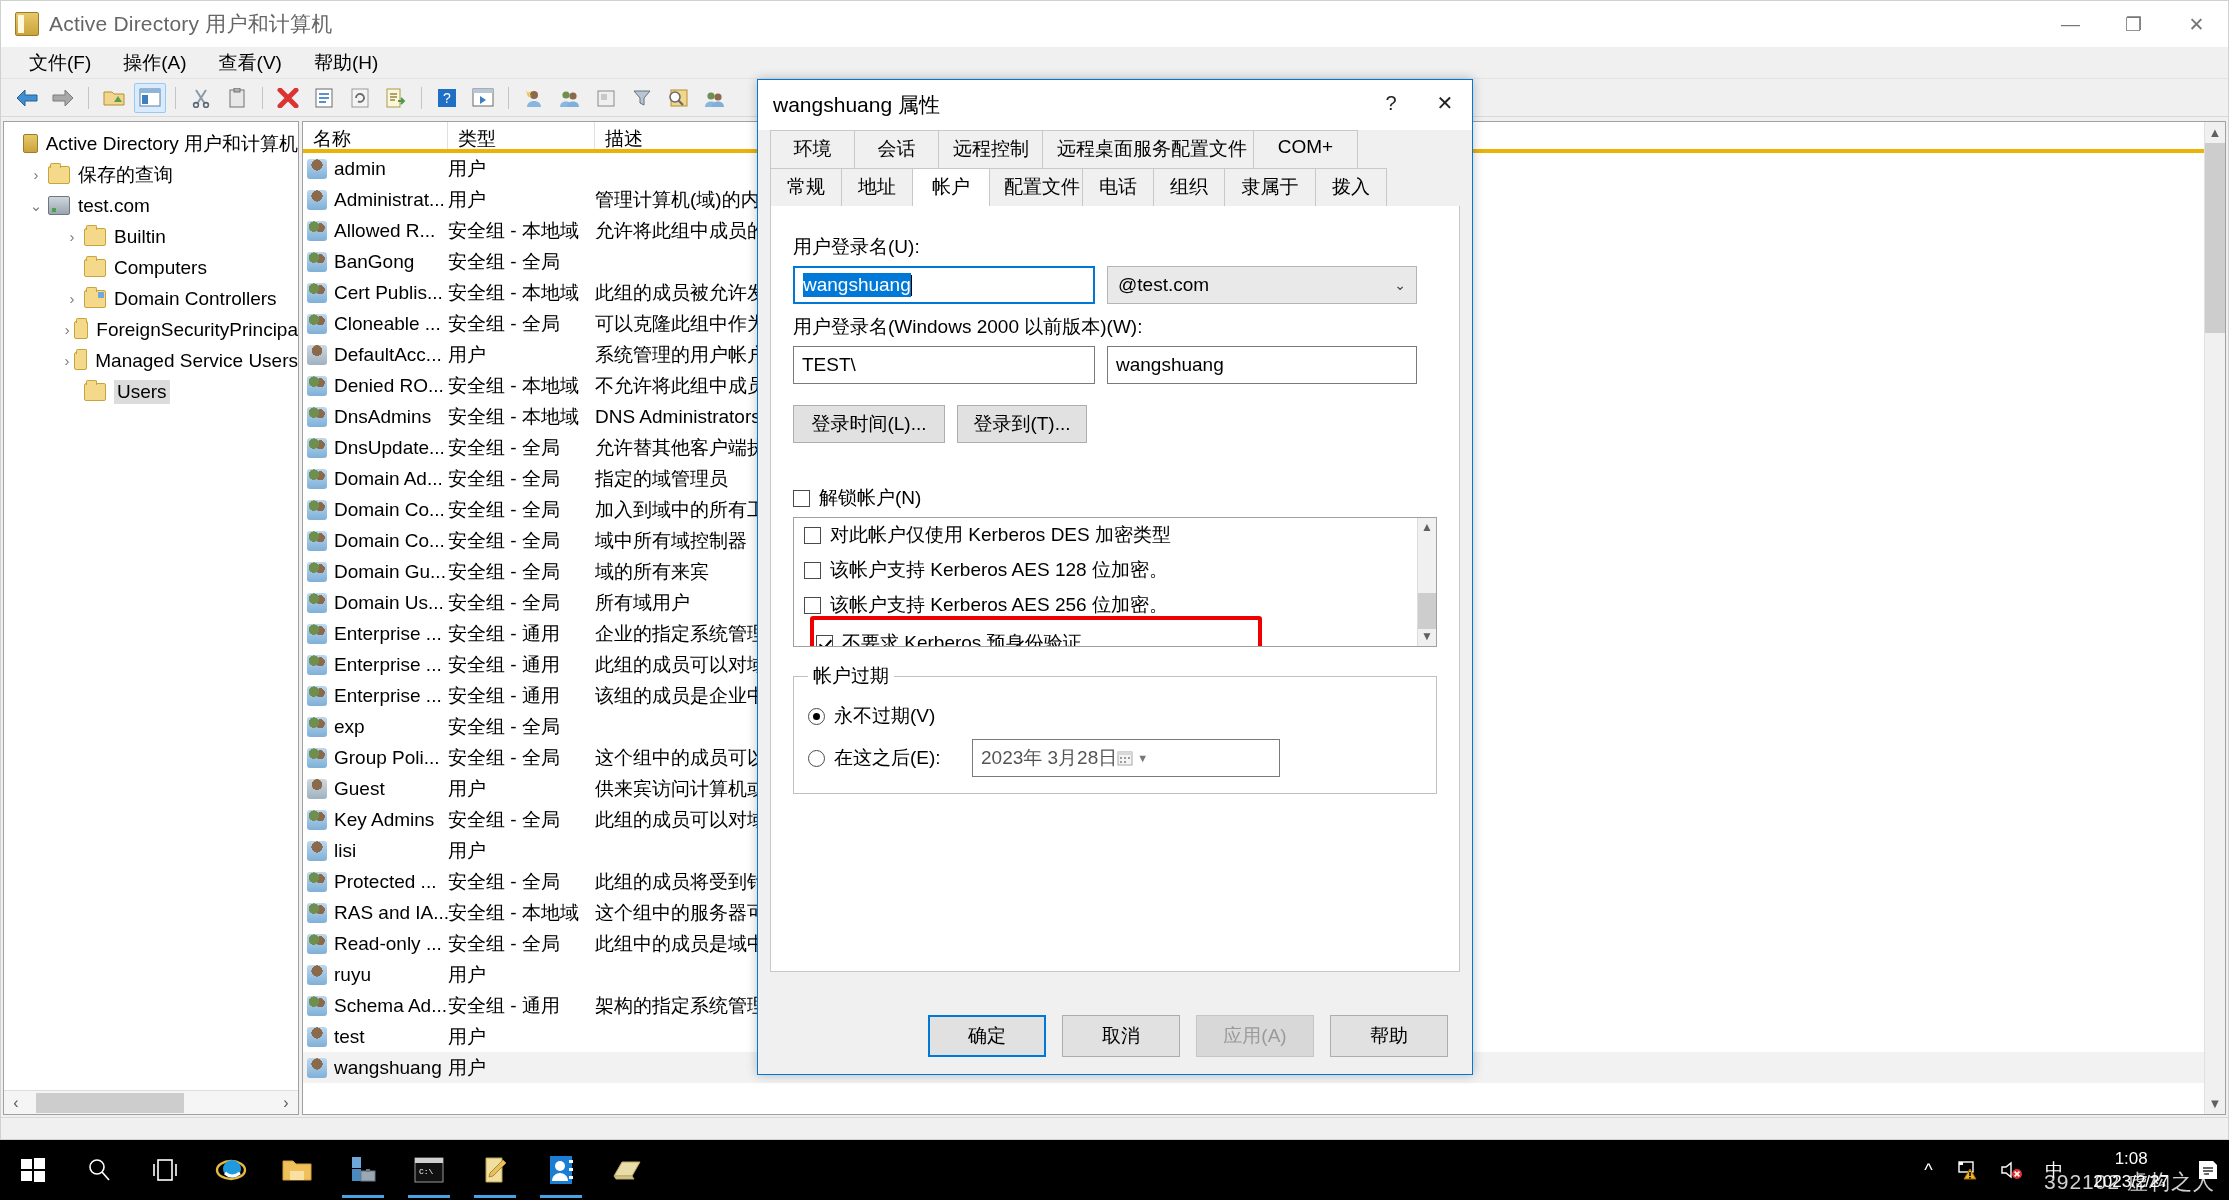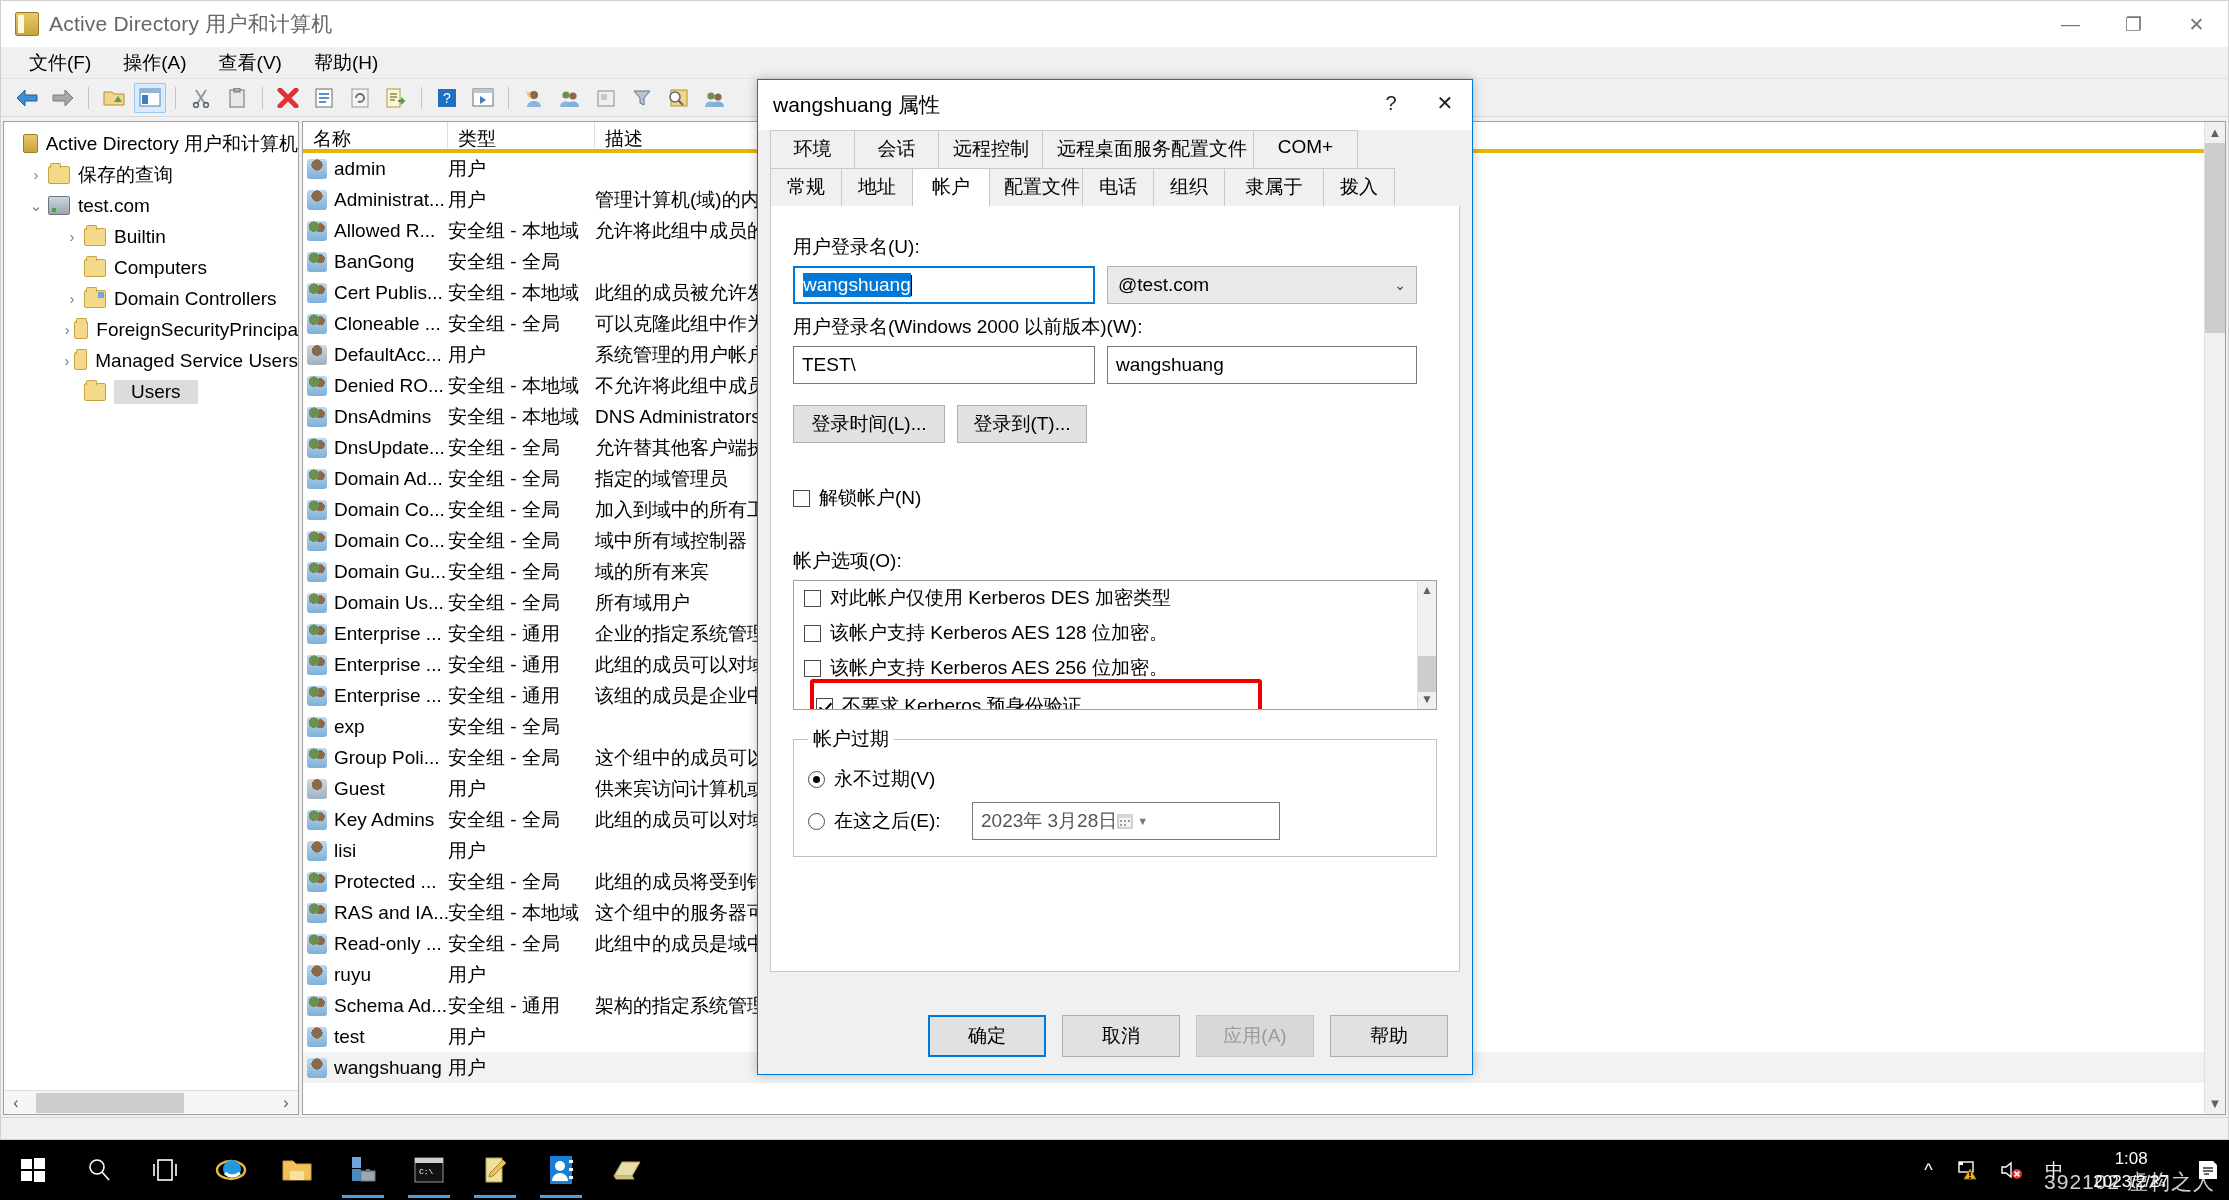--- a/index.html
+++ b/index.html
@@ -43,21 +43,21 @@
 
   
   #content{ position:absolute; left:0; top:118px; right:0; bottom:22px; display:flex; background:#f0f0f0; padding:2px;}
   #treepane{
     width:296px; background:#fff; border:1px solid #a0a0a0; position:relative; overflow:hidden;
   }
   #treepane .treeinner{ padding:6px 0 0 4px;}
   .tnode{ display:flex; align-items:center; height:31px; font-size:19px; white-space:nowrap;}
   .tnode .tw{ width:24px; display:flex;align-items:center;justify-content:center; color:#7a7a7a; font-size:15px;}
   .tnode .tw.none{ visibility:hidden;}
-  .tnode.selected .tlabel{ background:#dcdcdc; padding:1px 17px;}
+  .tnode.selected .tlabel{ background:#dcdcdc; padding:1px 3px;}
   .folder{ width:22px;height:18px; margin-right:8px; background:#f5d98a; border:1px solid #c8a43c; border-radius:2px 2px 2px 2px; position:relative;}
   .folder::before{ content:""; position:absolute; left:1px; top:-4px; width:9px;height:4px;background:#f5d98a;border:1px solid #c8a43c;border-bottom:none;border-radius:2px 2px 0 0;}
   .folder.blue::after{content:"";position:absolute;right:1px;top:1px;width:6px;height:6px;background:#6ea8dc;}
   .svr{ width:22px;height:19px;margin-right:8px;background:linear-gradient(#cfd6dd,#9aa5af);border:1px solid #6d7780;border-radius:2px;position:relative;}
   .svr::after{content:"";position:absolute;left:3px;bottom:2px;width:4px;height:4px;background:#4ea24e;}
   .rooticon{width:22px;height:19px;margin-right:8px;background:linear-gradient(#e8c86a,#c9a43c);border:1px solid #9c7c26;border-radius:2px;}
   #tree-hscroll{ position:absolute; left:0; right:0; bottom:0; height:24px; background:#f5f5f5; border-top:1px solid #ddd; display:flex; align-items:center;}
   .hs-arrow{ width:24px;text-align:center;color:#5a5a5a;font-size:16px;}
   .hs-track{flex:1;height:100%;position:relative;background:#f5f5f5;}
   .hs-thumb{position:absolute;left:8px;top:2px;height:20px;width:148px;background:#cdcdcd;}
@@ -665,21 +665,21 @@
       <div class="tab" style="width:212px">远程桌面服务配置文件</div>
       <div class="tab" style="width:105px">COM+</div>
     </div>
     <div class="tabrow row2">
       <div class="tab" style="width:72px">常规</div>
       <div class="tab" style="width:72px">地址</div>
       <div class="tab active" style="width:78px">帐户</div>
       <div class="tab" style="width:94px">配置文件</div>
       <div class="tab" style="width:72px">电话</div>
       <div class="tab" style="width:72px">组织</div>
-      <div class="tab" style="width:100px">隶属于</div>
+      <div class="tab" style="width:92px">隶属于</div>
       <div class="tab" style="width:72px">拨入</div>
     </div>
   </div>
 
   <div id="tabbody">
 
     <div class="fldlabel">用户登录名(U):</div>
     <div class="row">
       <div class="tin focus" style="width:302px">
         <span class="sel-txt">wangshuang</span>
@@ -704,21 +704,20 @@
     <div class="row" style="margin-top:21px">
       <div class="btn" style="width:152px">登录时间(L)...</div>
       <div class="btn" style="width:130px">登录到(T)...</div>
     </div>
 
     <div class="cbrow" style="margin-top:42px">
       <span class="cbox"></span>
       <span>解锁帐户(N)</span>
     </div>
 
-    <div class="fldlabel" style="margin-top:37px">帐户选项(O):</div>
 
     <div id="optbox">
       <div id="optlist">
         <div class="cbrow" style="margin:0 0 9px">
           <span class="cbox"></span>
           <span>对此帐户仅使用 Kerberos DES 加密类型</span>
         </div>
         <div class="cbrow" style="margin:0 0 9px">
           <span class="cbox"></span>
           <span>该帐户支持 Kerberos AES 128 位加密。</span>

